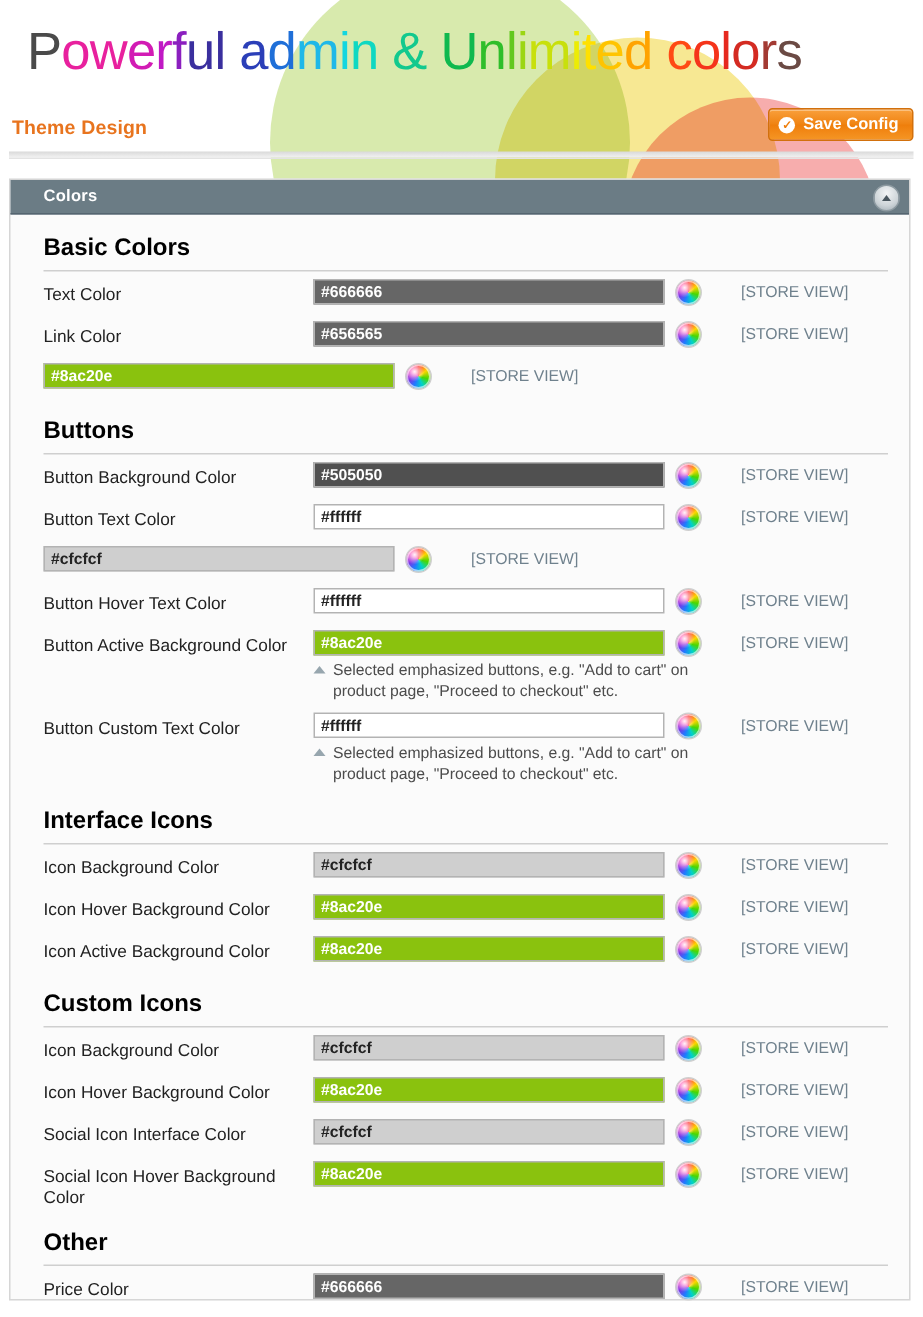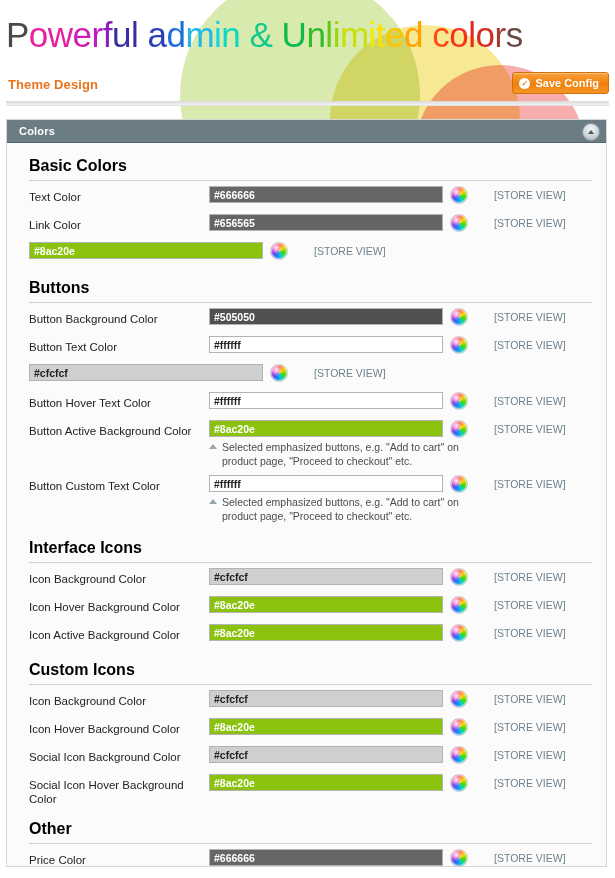--- a/index.html
+++ b/index.html
@@ -10,21 +10,21 @@
     -webkit-font-smoothing:antialiased;
   }
   .page{position:relative;width:615px;height:878px;}
 
   
   .hero{
     position:absolute;left:0;top:0;width:615px;height:70px;
     display:flex;align-items:center;
   }
   .hero-title{
-    margin-left:6px;
+    margin-left:18px;
     font-size:35px;
     font-weight:400;
     letter-spacing:-0.5px;
     white-space:nowrap;
     font-family:"Liberation Sans", sans-serif;
   }
   .hero-title span{display:inline;}
 
   
   .title-row{
@@ -68,21 +68,21 @@
     box-sizing:border-box;
   }
   .panel-head{
     position:relative;
     height:22px;
     background:#6b7c85;
     border-bottom:1px solid #556570;
     display:flex;align-items:center;
   }
   .panel-head .ttl{
-    color:#ffffff;font-size:11px;font-weight:bold;margin-left:12px;letter-spacing:0.2px;
+    color:#ffffff;font-size:11px;font-weight:bold;margin-left:22px;letter-spacing:0.2px;
   }
   .collapse-btn{
     position:absolute;right:6px;top:3px;
     width:16px;height:16px;border-radius:50%;
     background:radial-gradient(circle at 50% 30%,#f2f4f5 0%,#cdd4d8 60%,#9fabb2 100%);
     border:1px solid #8d9aa1;
     display:flex;align-items:center;justify-content:center;
     cursor:pointer;
   }
   .collapse-btn .car{
@@ -332,21 +332,21 @@
             <div class="swatch"></div>
             <div class="scope">[STORE VIEW]</div>
           </div><div class="row">
             <div class="lab">Icon Hover Background Color</div>
             <div class="fieldwrap">
               <input class="cinput" type="text" value="#8ac20e" style="background: rgb(138, 194, 14); color: rgb(255, 255, 255);">
             </div>
             <div class="swatch"></div>
             <div class="scope">[STORE VIEW]</div>
           </div><div class="row">
-            <div class="lab">Social Icon Background Color</div>
+            <div class="lab">Social Icon Interface Color</div>
             <div class="fieldwrap">
               <input class="cinput" type="text" value="#cfcfcf" style="background: rgb(207, 207, 207); color: rgb(34, 34, 34);">
             </div>
             <div class="swatch"></div>
             <div class="scope">[STORE VIEW]</div>
           </div><div class="row">
             <div class="lab">Social Icon Hover Background Color</div>
             <div class="fieldwrap">
               <input class="cinput" type="text" value="#8ac20e" style="background: rgb(138, 194, 14); color: rgb(255, 255, 255);">
             </div>

